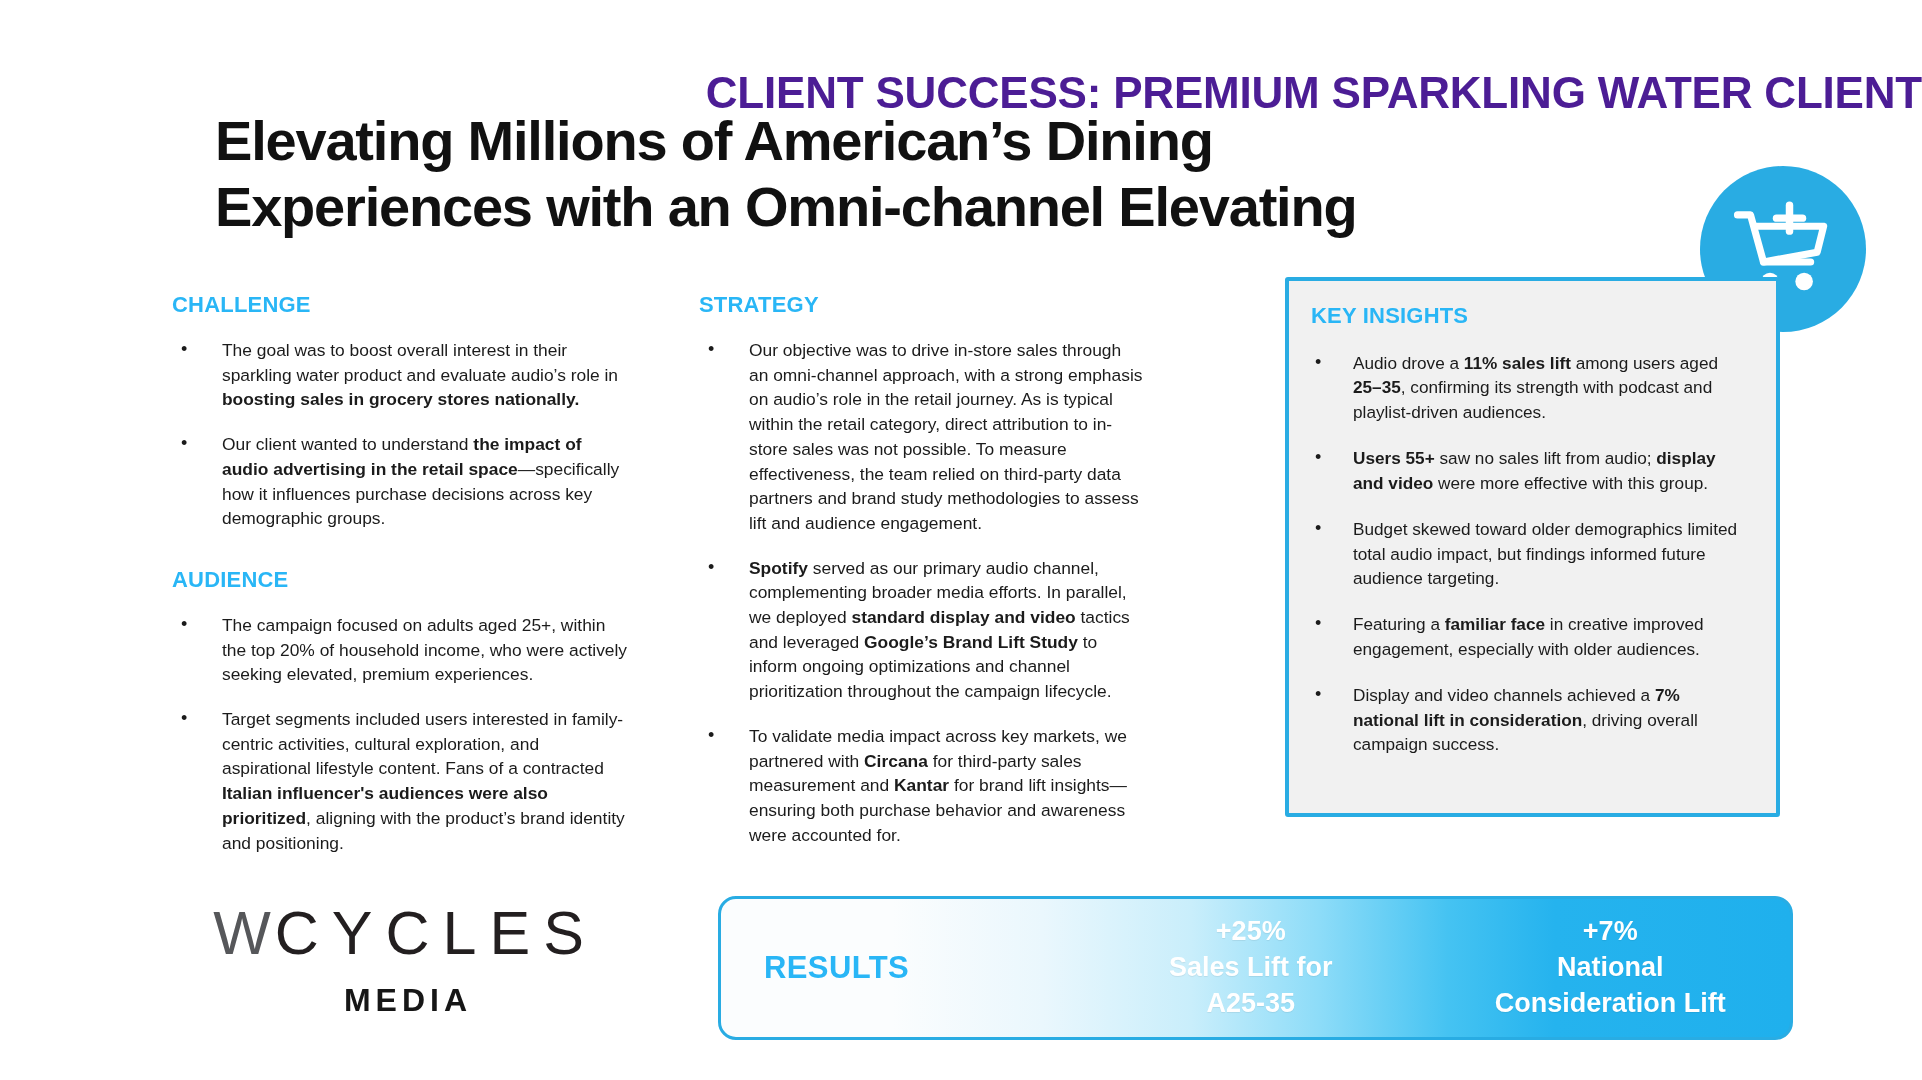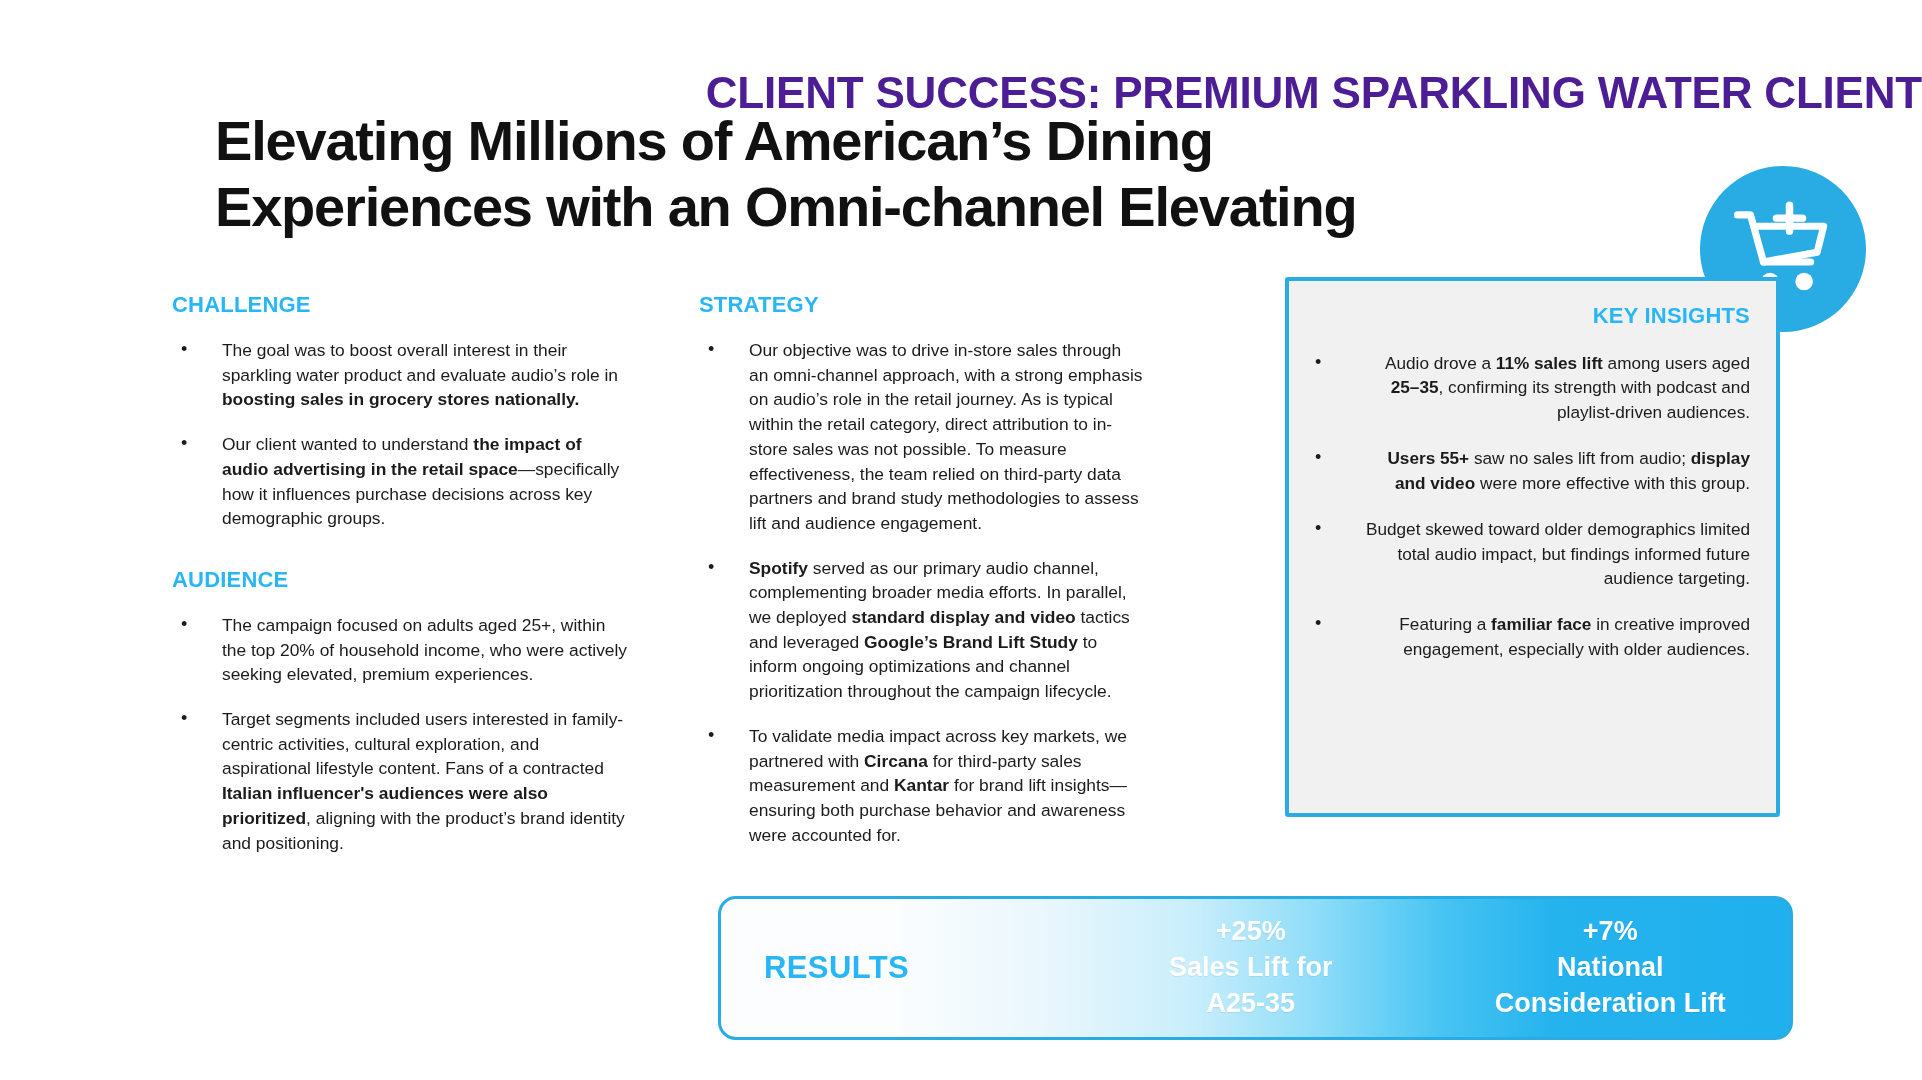--- a/index.html
+++ b/index.html
@@ -84,21 +84,20 @@
 
   
   .insights {
     position: absolute;
     top: 277px; left: 1285px;
     width: 495px; height: 540px;
     background: #f1f1f1;
     border: 4px solid #29ace3;
     border-radius: 3px;
     padding: 22px 26px 10px 22px;
-    text-align: right;
   }
   .insights .sec-title { margin-bottom: 22px; }
   .insights ul.bullets > li {
     font-size: 17.2px;
     line-height: 1.42;
     margin-bottom: 22px;
     padding-left: 42px;
   }
   .insights ul.bullets > li:before { left: 4px; }
 
@@ -219,23 +218,28 @@
       </ul>
   </div>
 
   <div class="insights">
     <div class="sec-title">KEY INSIGHTS</div>
     <ul class="bullets">
         <li><span>Audio drove a </span><span class="b">11% sales lift</span><span> among users aged </span><span class="b">25–35</span><span>, confirming its strength with podcast and playlist-driven audiences.</span></li>
         <li><span class="b">Users 55+</span><span> saw no sales lift from audio; </span><span class="b">display and video</span><span> were more effective with this group.</span></li>
         <li><span>Budget skewed toward older demographics limited total audio impact, but findings informed future audience targeting.</span></li>
         <li><span>Featuring a </span><span class="b">familiar face</span><span> in creative improved engagement, especially with older audiences.</span></li>
-      </ul>
-  </div>
-
+        <li><span>Display and video channels achieved a </span><span class="b">7% national lift in consideration</span><span>, driving overall campaign success.</span></li>
+      </ul>
+  </div>
+
+  <div class="logo-wrap">
+    <span class="logo-main"><span class="w">W</span><span>CYCLES</span></span>
+    <span class="logo-sub">MEDIA</span>
+  </div>
 
   <div class="results-bar">
     <div class="results-label">RESULTS</div>
     <div class="result-stat">
       <span class="val">+25%</span>
       <span class="lbl">Sales Lift for</span>
       <span class="lbl">A25-35</span>
     </div>
     <div class="result-stat">
       <span class="val">+7%</span>

